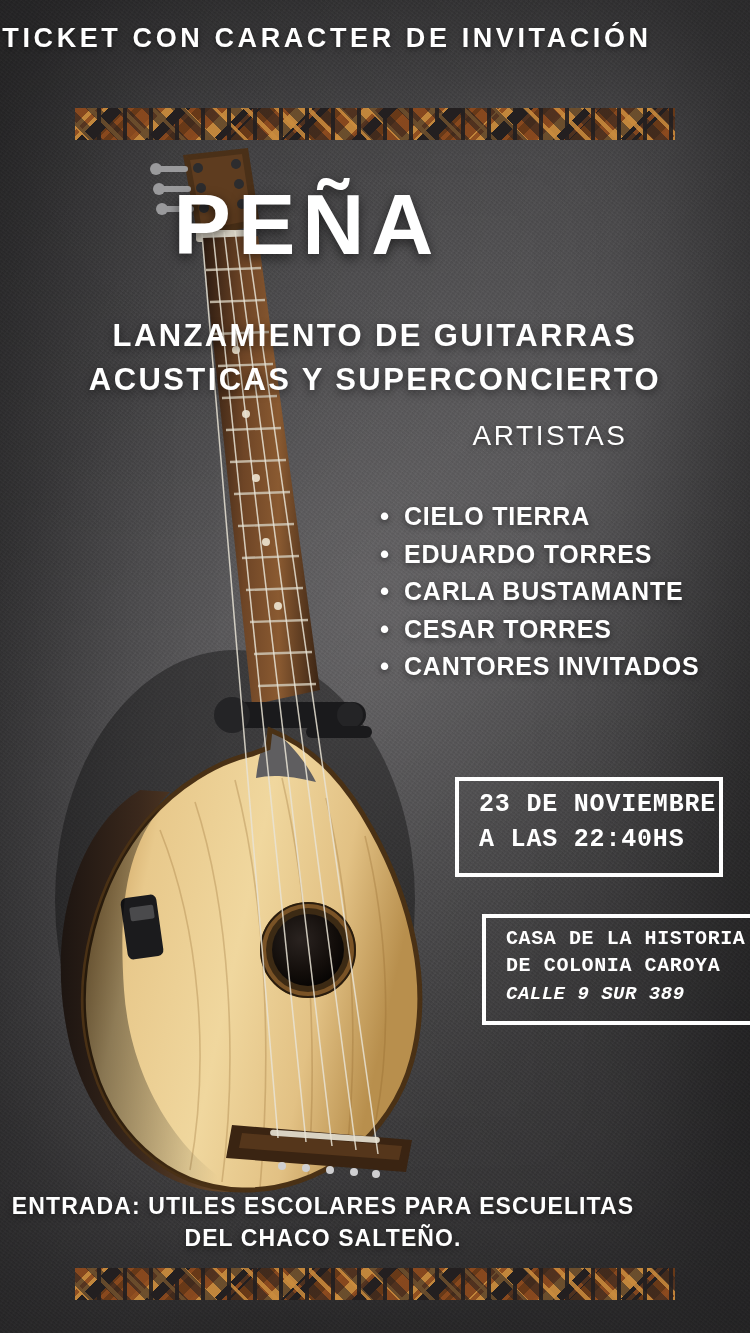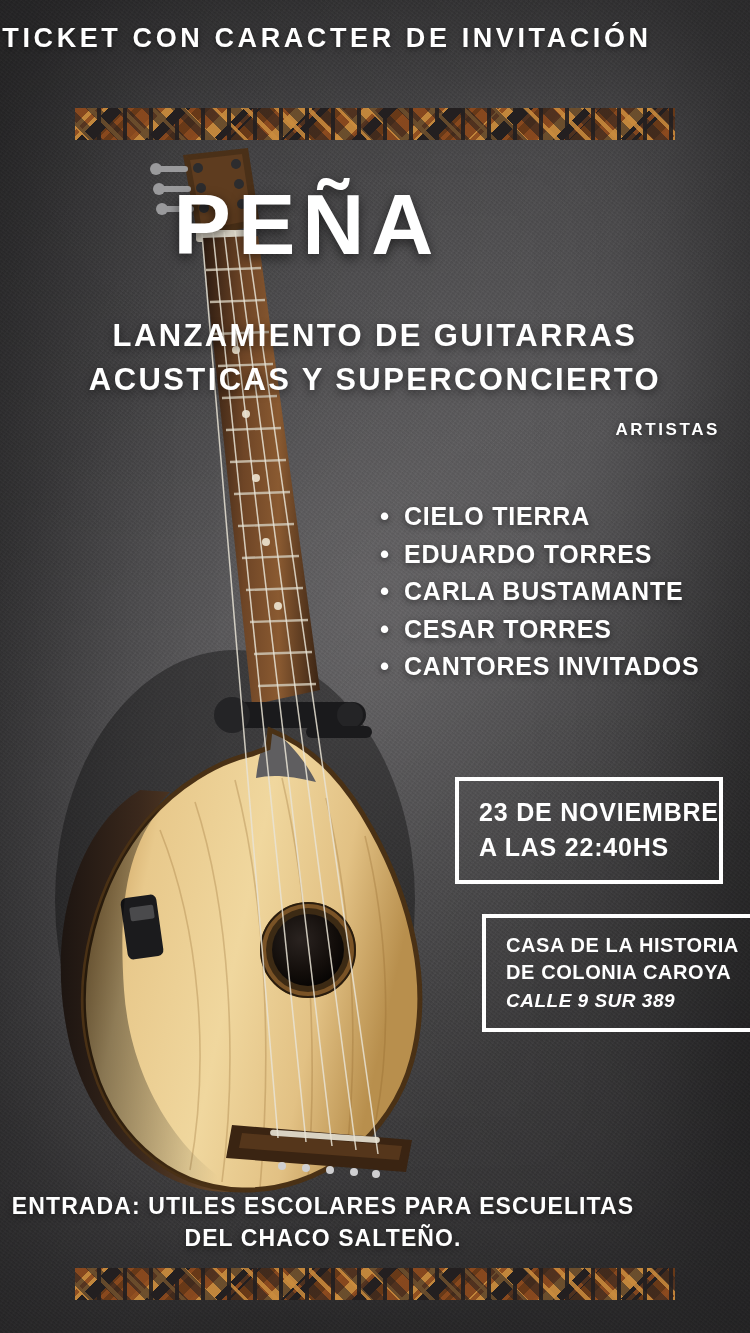--- a/index.html
+++ b/index.html
@@ -107,24 +107,24 @@
     line-height:1.42;
     text-shadow:0 3px 8px rgba(0,0,0,0.5);
     z-index:6;
     margin-top:32px;
   }
 
   
   .artists-title {
     top:420px; left:380px; width:340px;
     color:#ffffff;
-    font-weight:bold;
-    font-size:17px;
+    font-weight:normal;
+    font-size:28px;
     letter-spacing:2.6px;
-    text-align:right;
+    text-align:center;
     text-shadow:0 2px 6px rgba(0,0,0,0.5);
     z-index:6;
   }
   .artists-list {
     top:498px; left:370px; width:350px;
     z-index:6;
     list-style:none;
   }
   .artists-list li {
     color:#ffffff;
@@ -141,22 +141,23 @@
     content:"•";
     position:absolute;
     left:10px; top:-1px;
     font-size:26px;
   }
 
   
   .info-box {
     border:4px solid #ffffff;
     z-index:6;
-    padding:14px 18px 16px 20px;
-    color:#ffffff;
+    padding:7px 18px 16px 20px;
+    color:#ffffff;
+    font-family:Liberation Mono, monospace;
   }
   .box-date { top:777px; left:455px; width:268px; }
   .box-date .l1 {
     font-weight:bold; font-size:25px; letter-spacing:0.8px; line-height:1.38;
     white-space:nowrap;
   }
   .box-place { top:914px; left:482px; width:316px; }
   .box-place .l1 {
     font-weight:bold; font-size:20px; letter-spacing:0.6px; line-height:1.35;
   }

